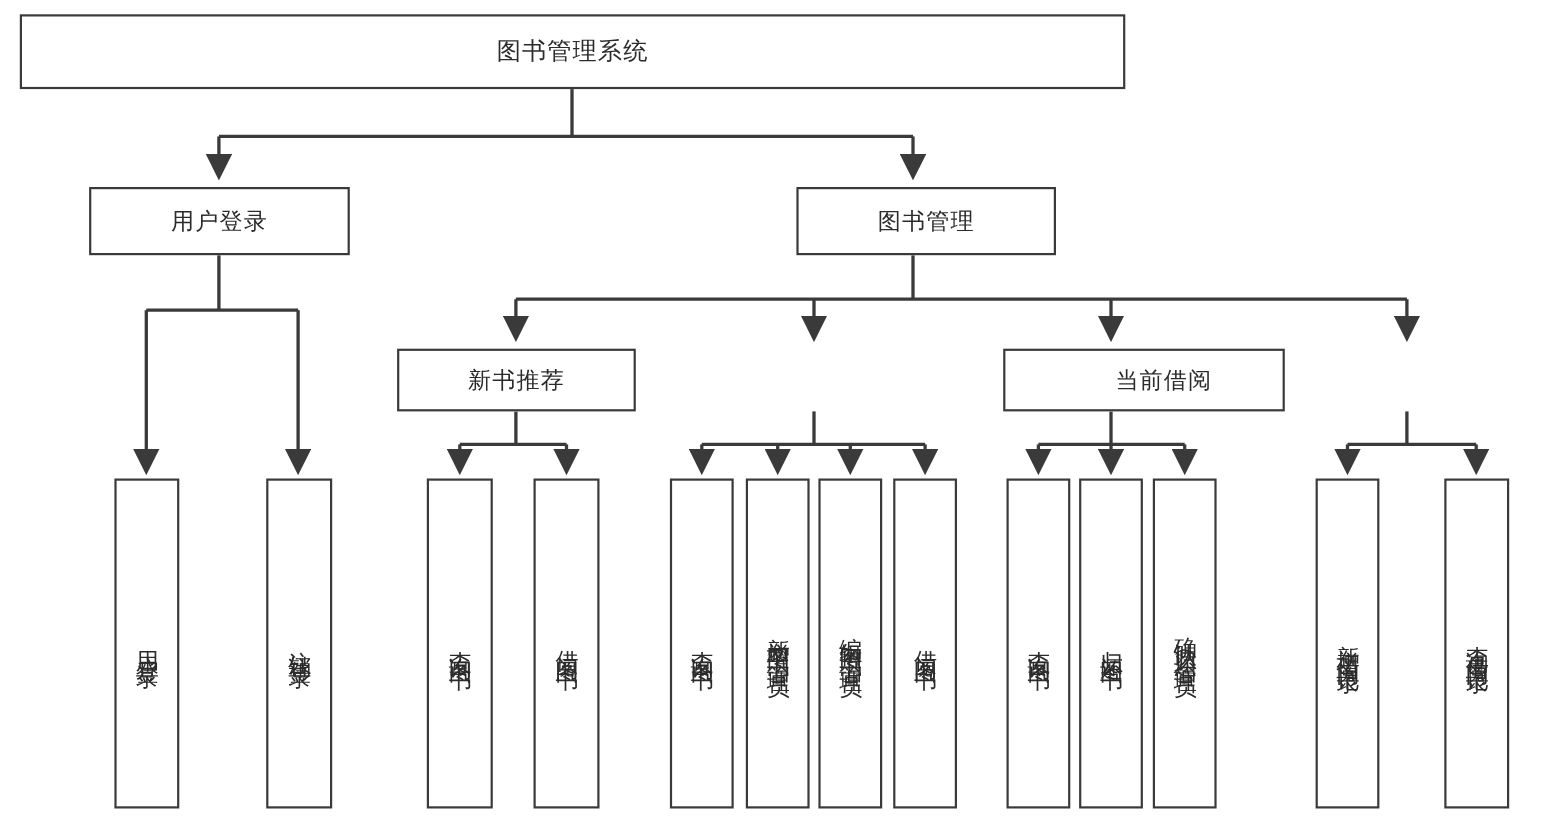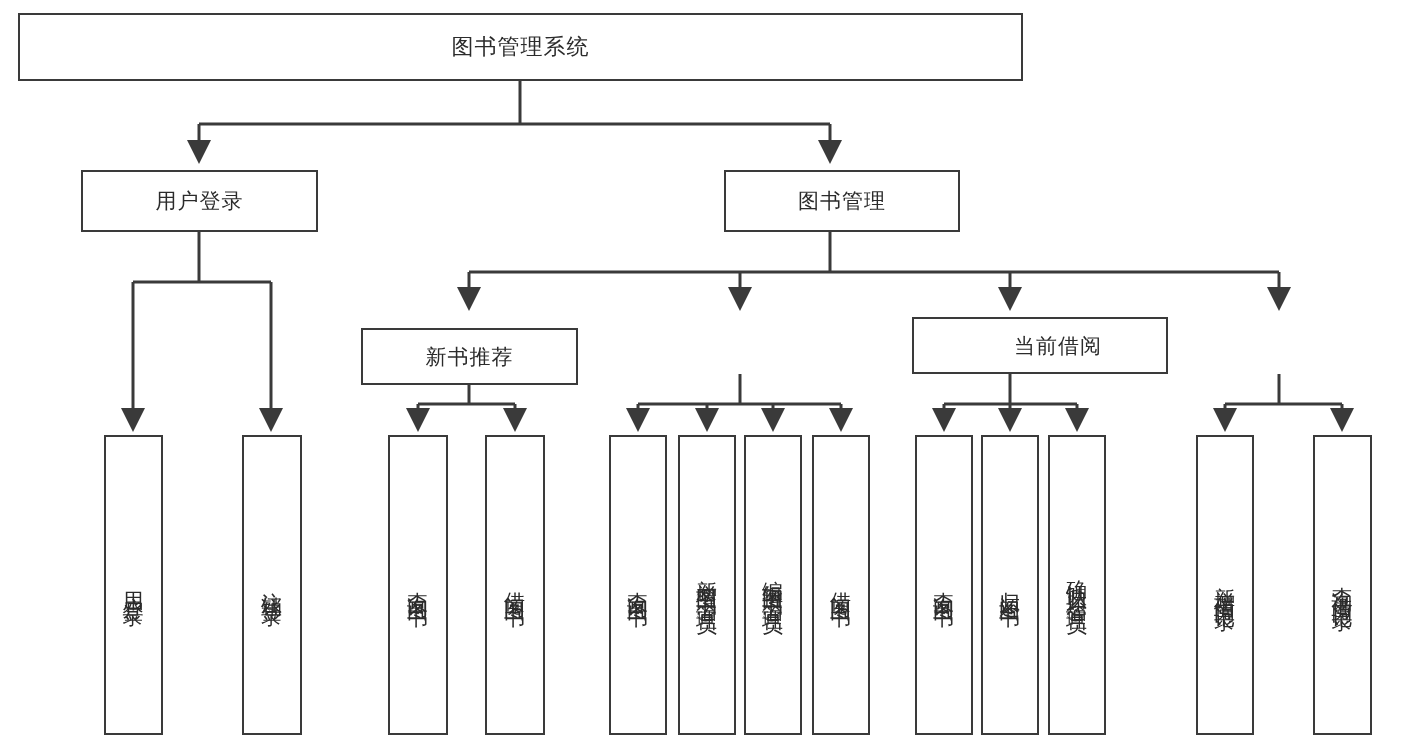--- a/index.html
+++ b/index.html
@@ -125,21 +125,21 @@
     <span>图书管理系统</span>
   </div>
 
   <div class="node h" style="left:81px; top:170px; width:237px; height:62px;">
     <span>用户登录</span>
   </div>
   <div class="node h" style="left:712px; top:170px; width:236px; height:62px;margin-left:12px;">
     <span>图书管理</span>
   </div>
 
-  <div class="node h" style="left:361px; top:317px; width:217px; height:57px;margin-top:11px;">
+  <div class="node h" style="left:361px; top:317px; width:217px; height:57px;">
     <span>新书推荐</span>
   </div>
   <div class="node h" style="left:912px; top:317px; width:256px; height:57px;padding-left:36px;">
     <span>当前借阅</span>
   </div>
 
   <div class="node v" style="left:104px; top:435px; width:59px; height:300px;">
     <span class="vtext">用户登录</span>
   </div>
   <div class="node v" style="left:242px; top:435px; width:60px; height:300px;">

